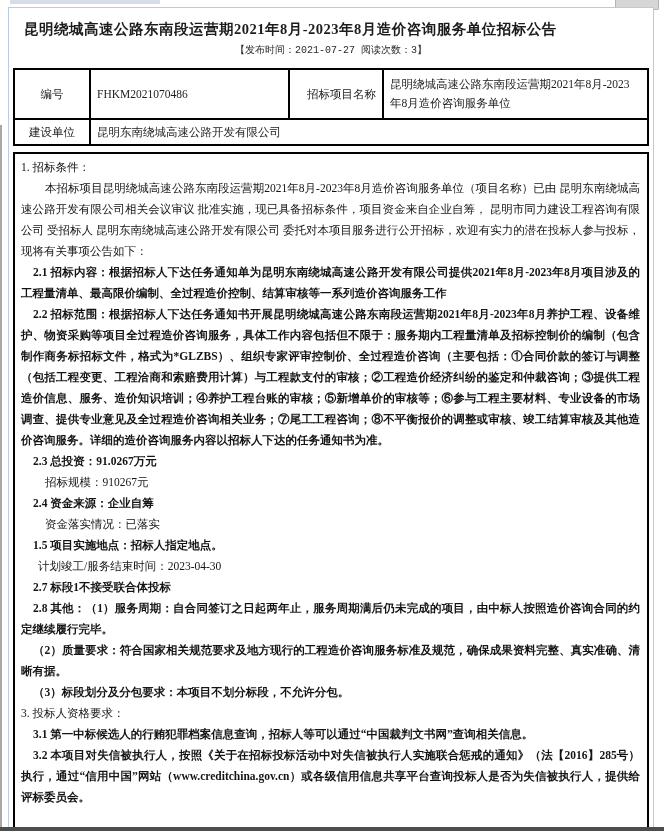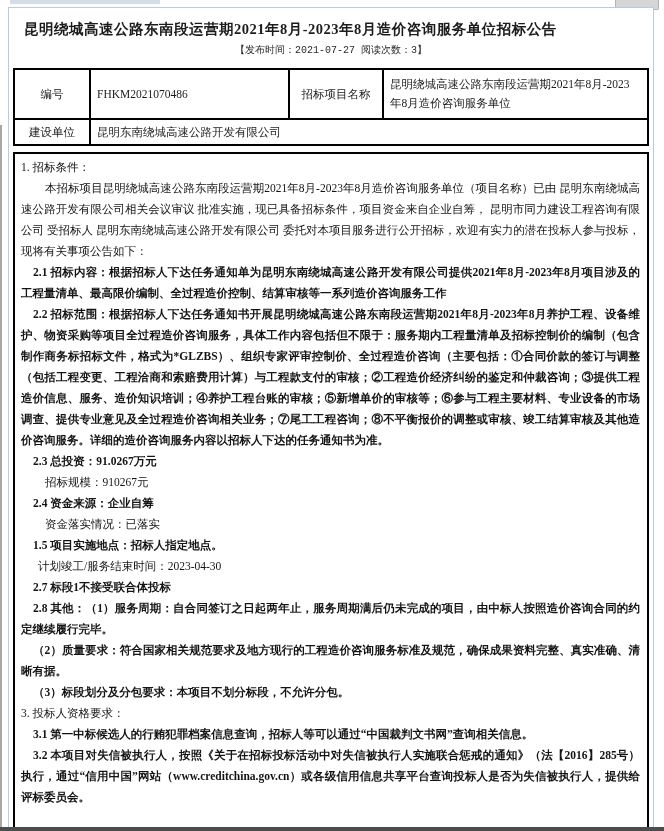--- a/index.html
+++ b/index.html
@@ -38,21 +38,21 @@
   table.info-table{
     width:636px;margin:0 auto;border-collapse:collapse;table-layout:fixed;
     font-size:11.5px;
   }
   table.info-table td{
     border:2px solid #000;padding:2px 6px;vertical-align:middle;
     line-height:19px;overflow:hidden;
   }
   td.c-lab1{width:62px;text-align:center;}
   td.c-val1{width:185px;}
-  td.c-lab2{width:80px;text-align:center;margin-top:32px;}
+  td.c-lab2{width:80px;text-align:right;margin-top:32px;}
   td.c-val2{width:auto;border-radius:20px;}
   tr.r1 td{height:44px;}
   tr.r2 td{height:20px;}
 
   .content-box{
     width:636px;margin:6px auto 0 auto;box-sizing:border-box;
     border:2px solid #000;height:740px;
     padding:3px 7px 0 6px;
     font-size:11.5px;line-height:21px;color:#141414;
   }

